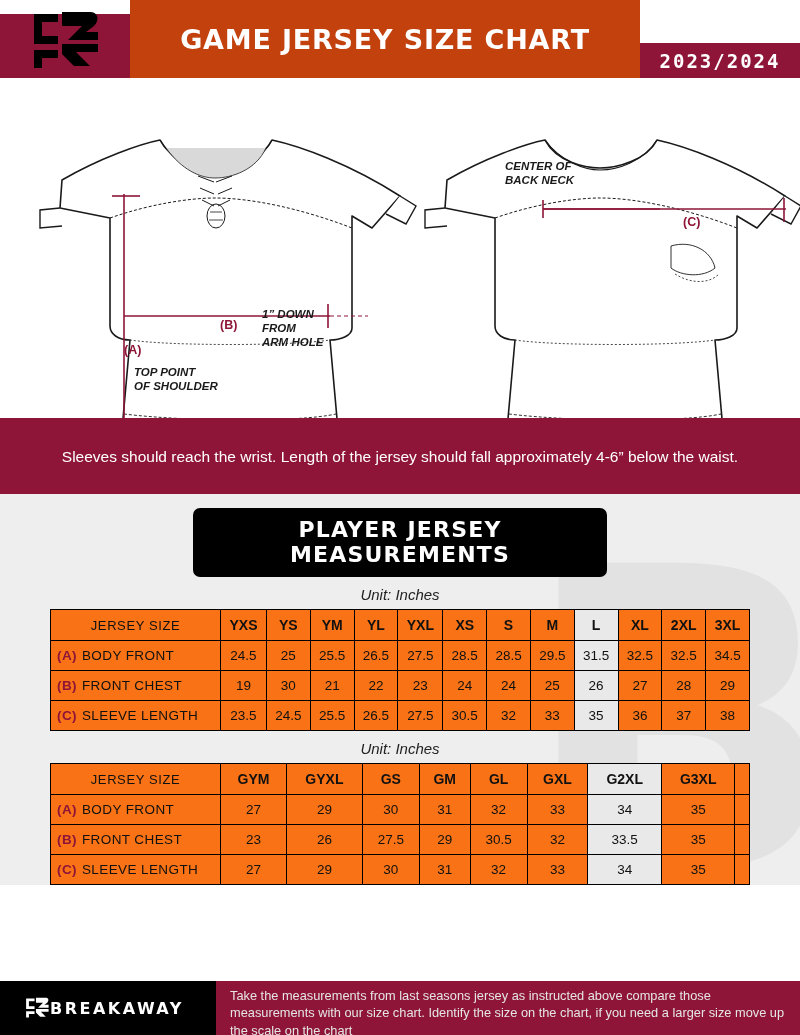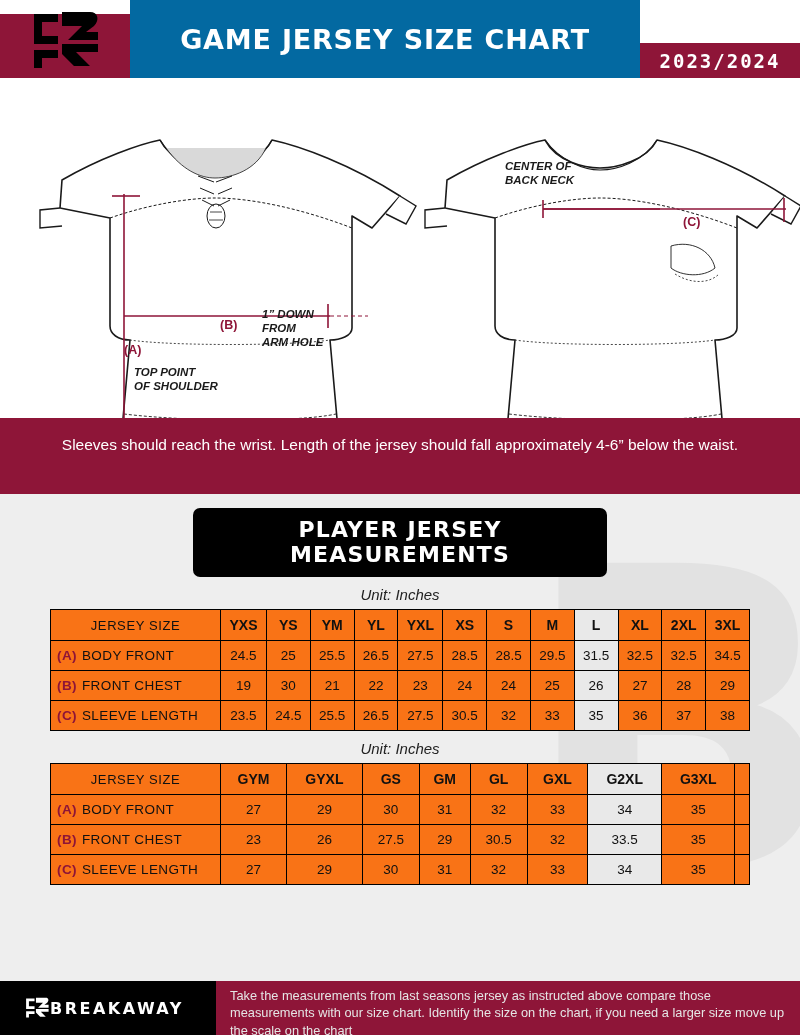--- a/index.html
+++ b/index.html
@@ -30,21 +30,21 @@
     justify-content: center;
   }
   .logo-b {
     width: 74px;
     height: 62px;
     position: relative;
     margin-top: 4px;
   }
   .header-mid {
     flex: 1;
-    background: #0369a1;
+    background: #c2410c;
     display: flex;
     align-items: center;
     justify-content: center;
     color: #ffffff;
   }
   .header-title {
     font-size: 27px;
     font-weight: bold;
     letter-spacing: 0.8px;
     font-family: "DejaVu Sans", sans-serif;
@@ -75,32 +75,32 @@
     height: 340px;
     background: #ffffff;
   }
   .illus svg { display: block; }
 
   
   .note-band {
     background: #8e1538;
     color: #ffffff;
     text-align: center;
-    padding: 16px 40px 18px;
+    padding: 28px 40px 18px;
     font-size: 15.5px;
     line-height: 1.45;
     height: 76px;
   }
 
   
   .body-area {
     background: #eeeeee;
     position: relative;
     padding-bottom: 0;
-    height: 487px;
+    height: 391px;
     overflow: hidden;
   }
   .watermark {
     position: absolute;
     right: -40px;
     top: 20px;
     font-size: 420px;
     color: #e2e2e2;
     font-weight: bold;
     font-family: "DejaVu Sans", sans-serif;

